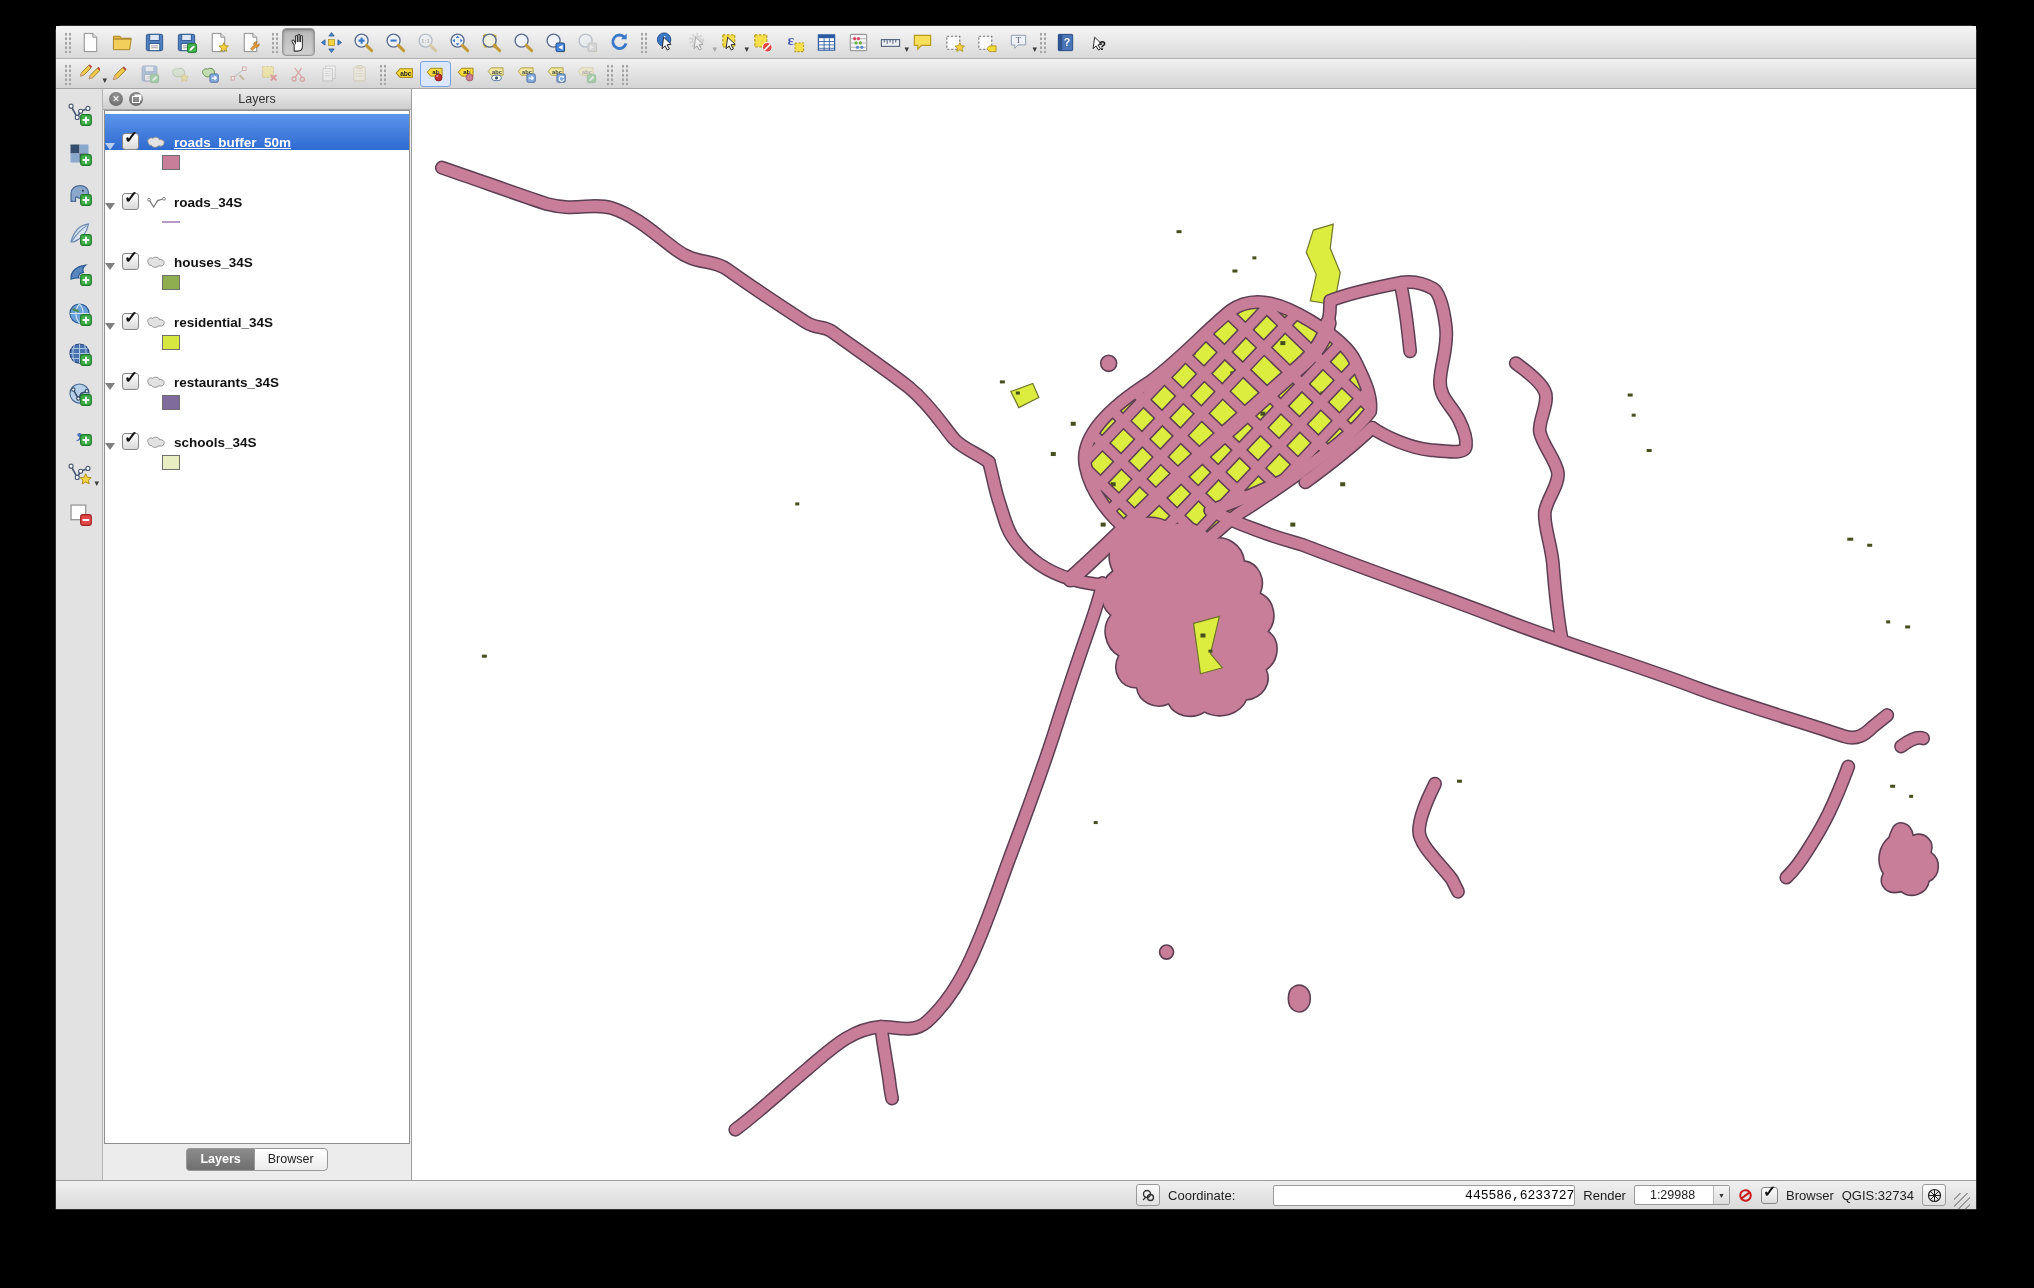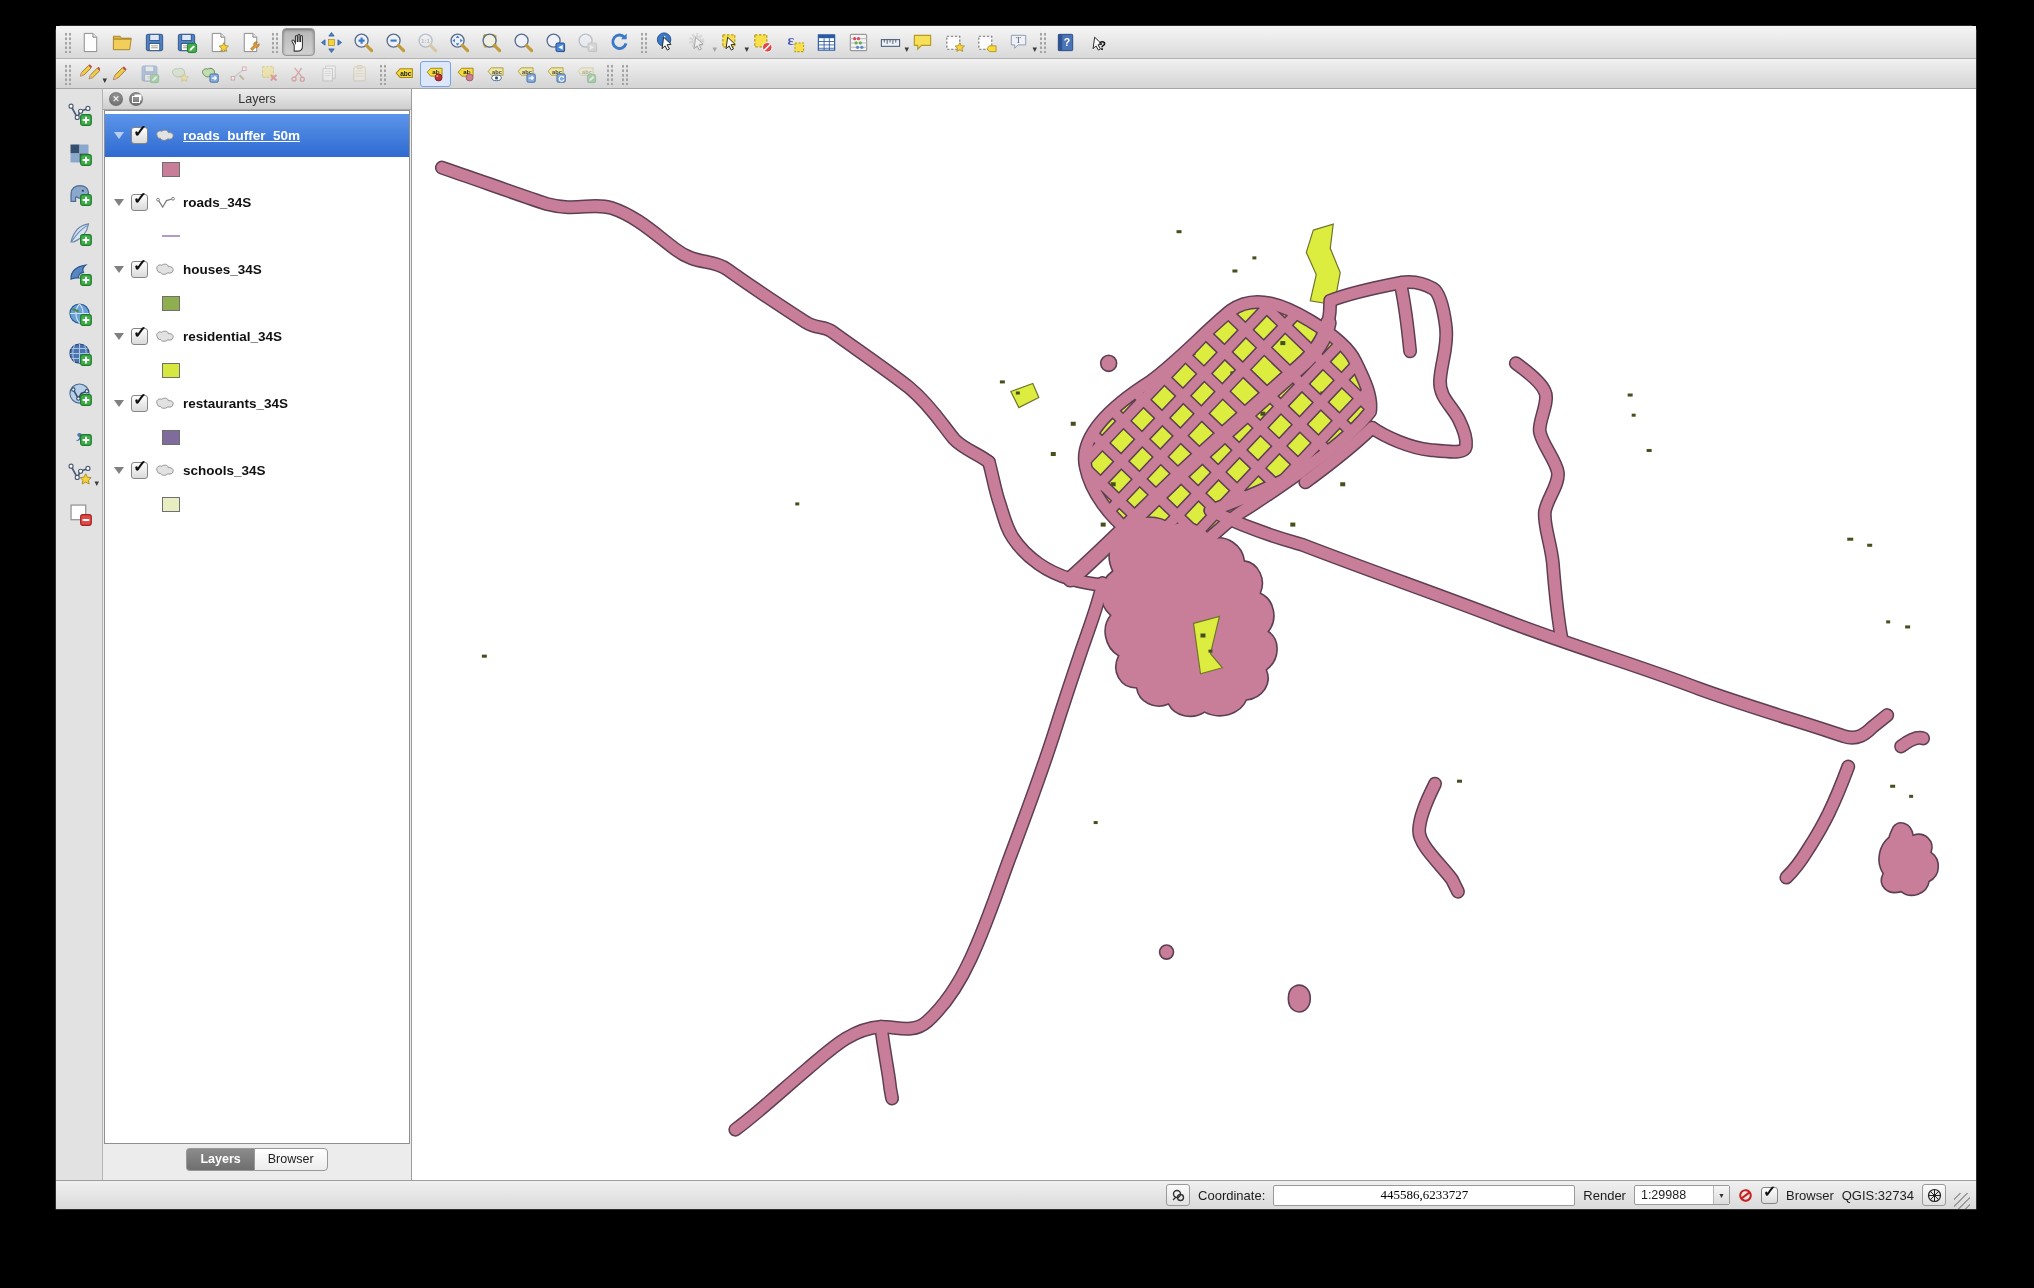--- a/index.html
+++ b/index.html
@@ -22,21 +22,21 @@
   
   .main{flex:1;display:flex;min-height:0;}
   .sidetools{width:46px;background:#e2e2e2;border-right:1px solid #b5b5b5;display:flex;flex-direction:column;align-items:center;padding-top:8px;gap:8px;flex:0 0 auto;}
   .sidetools .tbtn{width:34px;height:32px;} .sidetools .tbtn svg{width:27px;height:27px;}
   .panel{width:308px;background:#ececec;border-right:1px solid #9d9d9d;display:flex;flex-direction:column;flex:0 0 auto;}
   .panel-header{height:20px;background:linear-gradient(#ededed,#cecece);border-bottom:1px solid #a8a8a8;display:flex;align-items:center;justify-content:center;position:relative;font-size:12.5px;color:#333;flex:0 0 auto;}
   .ph-btns{position:absolute;left:6px;top:3px;display:flex;gap:6px;}
   .phb{width:14px;height:14px;border-radius:50%;background:radial-gradient(circle at 50% 35%,#9a9a9a,#606060);color:#fff;font-size:9px;display:flex;align-items:center;justify-content:center;}
   .phb .dock{width:6px;height:5px;border:1px solid #fff;box-shadow:2px -2px 0 -0.5px #fff;}
   .layer-tree{flex:1;background:#fff;border:1px solid #8f8f8f;margin:0 1px;overflow:hidden;padding-top:3px;}
-  .lrow{height:43px;display:flex;align-items:center;font-size:13.5px;font-weight:bold;color:#111;padding-left:9px;gap:7px;}
+  .lrow{height:36px;display:flex;align-items:flex-end;font-size:13.5px;font-weight:bold;color:#111;gap:7px;}
   .lrow.selected{background:linear-gradient(#5b95ea,#2f6ad1);color:#fff;}
   .lrow.selected .lname{text-decoration:underline;}
   .tri{width:0;height:0;border-left:5px solid transparent;border-right:5px solid transparent;border-top:7px solid #808080;flex:0 0 auto;}
   .lrow.selected .tri{border-top-color:#b9cdec;}
   .cb{width:15px;height:15px;background:linear-gradient(#fefefe,#dadada);border:1px solid #858585;border-radius:3px;position:relative;flex:0 0 auto;}
   .cb::after{content:"✓";position:absolute;left:1px;top:-7px;font-size:17px;font-weight:bold;color:#111;}
   .ltype{display:flex;align-items:center;flex:0 0 auto;} .ltype svg{width:21px;height:15px;}
   .swrow{height:24px;display:flex;align-items:center;padding-left:57px;}
   .sw{width:18px;height:15px;border:1px solid #6f6f6f;box-sizing:border-box;}
   .sw.line{height:2px;border:none;}
@@ -44,23 +44,23 @@
   .ptab{font-size:12.5px;padding:3px 13px 4px;border:1px solid #989898;background:linear-gradient(#fff,#ececec);color:#222;}
   .ptab:first-child{border-radius:4px 0 0 4px;border-right:none;}
   .ptab:last-child{border-radius:0 4px 4px 0;}
   .ptab.selected{background:linear-gradient(#8b8b8b,#6f6f6f);color:#fff;font-weight:bold;}
   .canvas{flex:1;background:var(--mapbg,#fff);position:relative;min-width:0;}
   .canvas svg{position:absolute;inset:0;width:100%;height:100%;}
   
   .statusbar{height:28px;background:linear-gradient(#f0f0f0,#dadada);border-top:1px solid #9e9e9e;display:flex;align-items:center;font-size:13px;color:#1c1c1c;padding:0 6px 0 10px;gap:8px;flex:0 0 auto;}
   .sb-spacer{flex:1;}
   .sb-btn{width:22px;height:20px;border:1px solid #9a9a9a;border-radius:3px;background:linear-gradient(#fbfbfb,#e2e2e2);display:flex;align-items:center;justify-content:center;}
-  .sb-input{width:300px;height:19px;border:1px solid #9a9a9a;border-radius:2px;background:#fff;font-size:13px;text-align:center;font-family:Liberation Serif, serif;padding:0;}
+  .sb-input{width:300px;height:19px;border:1px solid #9a9a9a;border-radius:2px;background:#fff;font-size:13px;text-align:right;font-family:Liberation Mono, monospace;padding:0;margin-left:30px;}
   .sb-combo{width:96px;height:20px;border:1px solid #9a9a9a;border-radius:2px;background:#fff;display:flex;align-items:center;box-sizing:border-box;}
-  .sb-combo .val{flex:1;padding-left:6px;font-size:12.5px;}
+  .sb-combo .val{flex:1;padding-left:6px;font-size:12.5px;margin-left:9px;}
   .sb-combo .arr{width:15px;align-self:stretch;border-left:1px solid #b5b5b5;background:linear-gradient(#f6f6f6,#dcdcdc);display:flex;align-items:center;justify-content:center;font-size:7px;color:#333;}
   .sb-stop{color:#c82020;font-size:18px;font-weight:bold;line-height:1;transform:rotate(8deg);}
   .sb-cb{width:15px;height:15px;background:linear-gradient(#fefefe,#dcdcdc);border:1px solid #858585;border-radius:3px;position:relative;}
   .sb-cb.checked::after{content:"✓";position:absolute;left:1px;top:-6px;font-size:16px;font-weight:bold;color:#111;}
   .grip{width:16px;height:16px;align-self:flex-end;background:repeating-linear-gradient(135deg,rgba(0,0,0,0) 0 4px,#9a9a9a 4px 5px);}
   .hiddefs{position:absolute;width:0;height:0;overflow:hidden;}
 </style>
 <style>
  .resg path, .resg use{fill:#dced3f;stroke:#70742c;stroke-width:1.2;}
  .spkg rect{fill:#46501f;}

